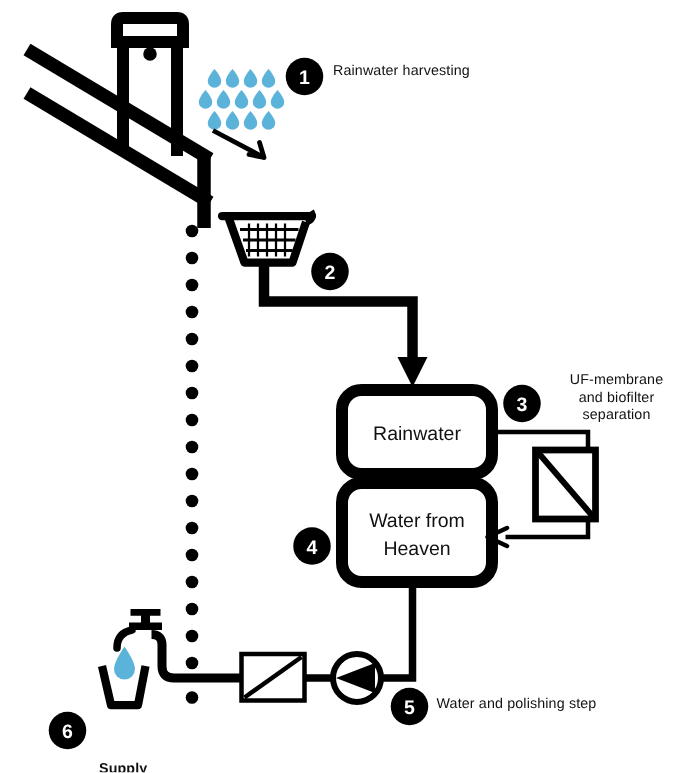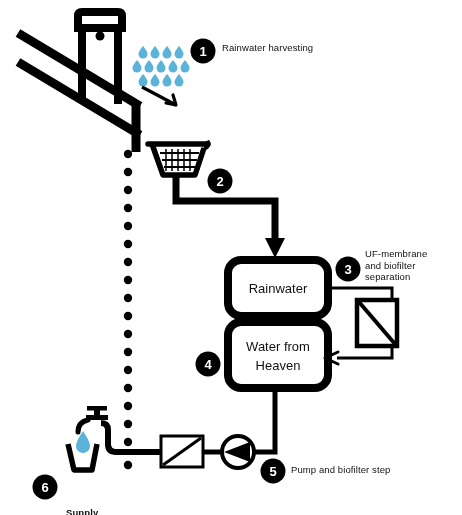--- a/index.html
+++ b/index.html
@@ -28,21 +28,21 @@
     position: absolute;
     color: #111111;
     font-family: "Liberation Sans", sans-serif;
     font-size: 9.5px;
     line-height: 11.5px;
     letter-spacing: 0.1px;
     white-space: pre-line;
   }
   .label-1 { left: 222px; top: 42px; text-align: center; }
   .label-2 { left: 243px; top: 174px; }
-  .label-3 { left: 365px; top: 248px; width: 92px; }
+  .label-3 { left: 365px; top: 248px; text-align: center; width: 92px; }
   .label-5 { left: 291px; top: 464px; }
   .label-6 { left: 66px; top: 507px; font-weight: bold; }
   .badge-num {
     font-family: "Liberation Sans", sans-serif;
     font-size: 13px;
     font-weight: bold;
     fill: #ffffff;
   }
 </style>
 </head>
@@ -220,16 +220,16 @@
     <text x="278" y="293" text-anchor="middle" font-family="Liberation Sans, sans-serif" font-size="13" fill="#111">Rainwater</text>
     <text x="278" y="351" text-anchor="middle" font-family="Liberation Sans, sans-serif" font-size="13" fill="#111">Water from</text>
     <text x="278" y="370" text-anchor="middle" font-family="Liberation Sans, sans-serif" font-size="13" fill="#111">Heaven</text>
 
   </svg>
 
   <div class="label-text label-1">Rainwater harvesting</div>
   <div class="label-text label-3">UF-membrane
 and biofilter
 separation</div>
-  <div class="label-text label-5">Pump and biofilter step</div>
+  <div class="label-text label-5">Water and polishing step</div>
   <div class="label-text label-6">Supply</div>
 
 </div>
 
 </body></html>

